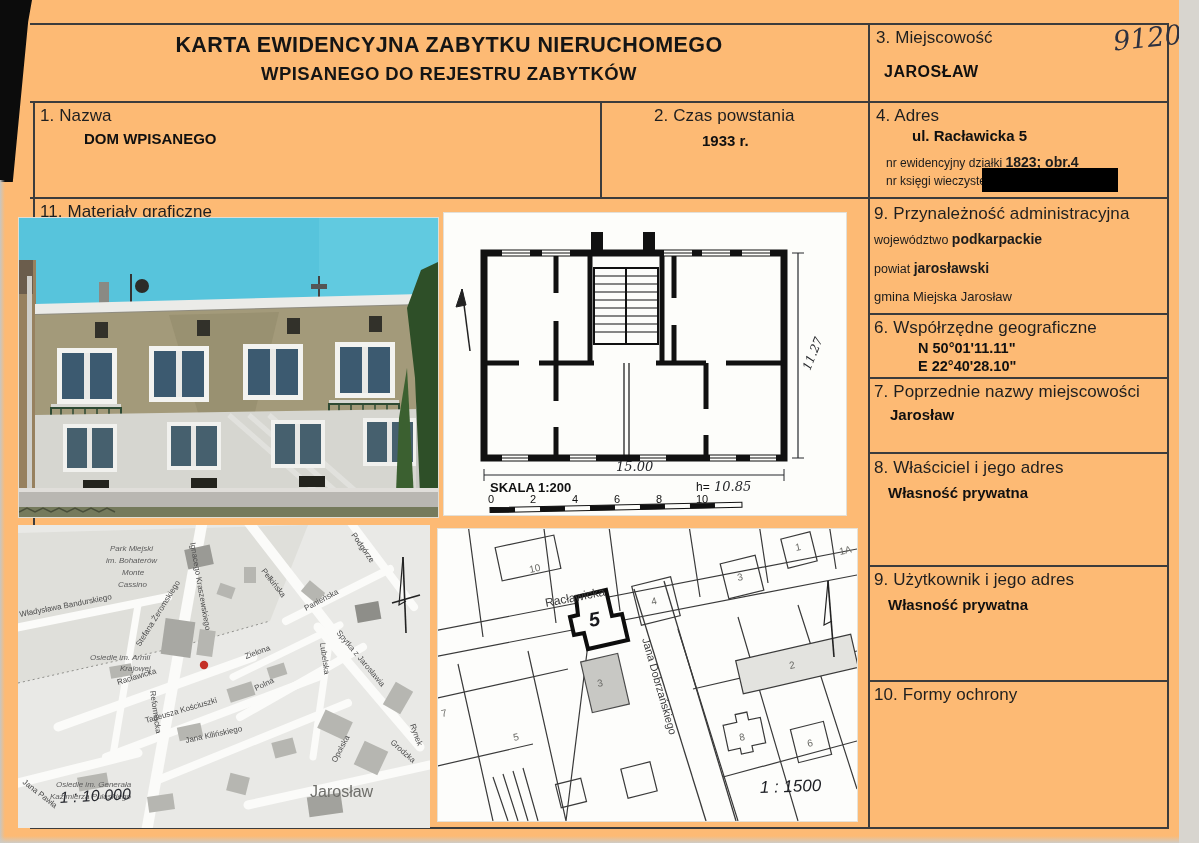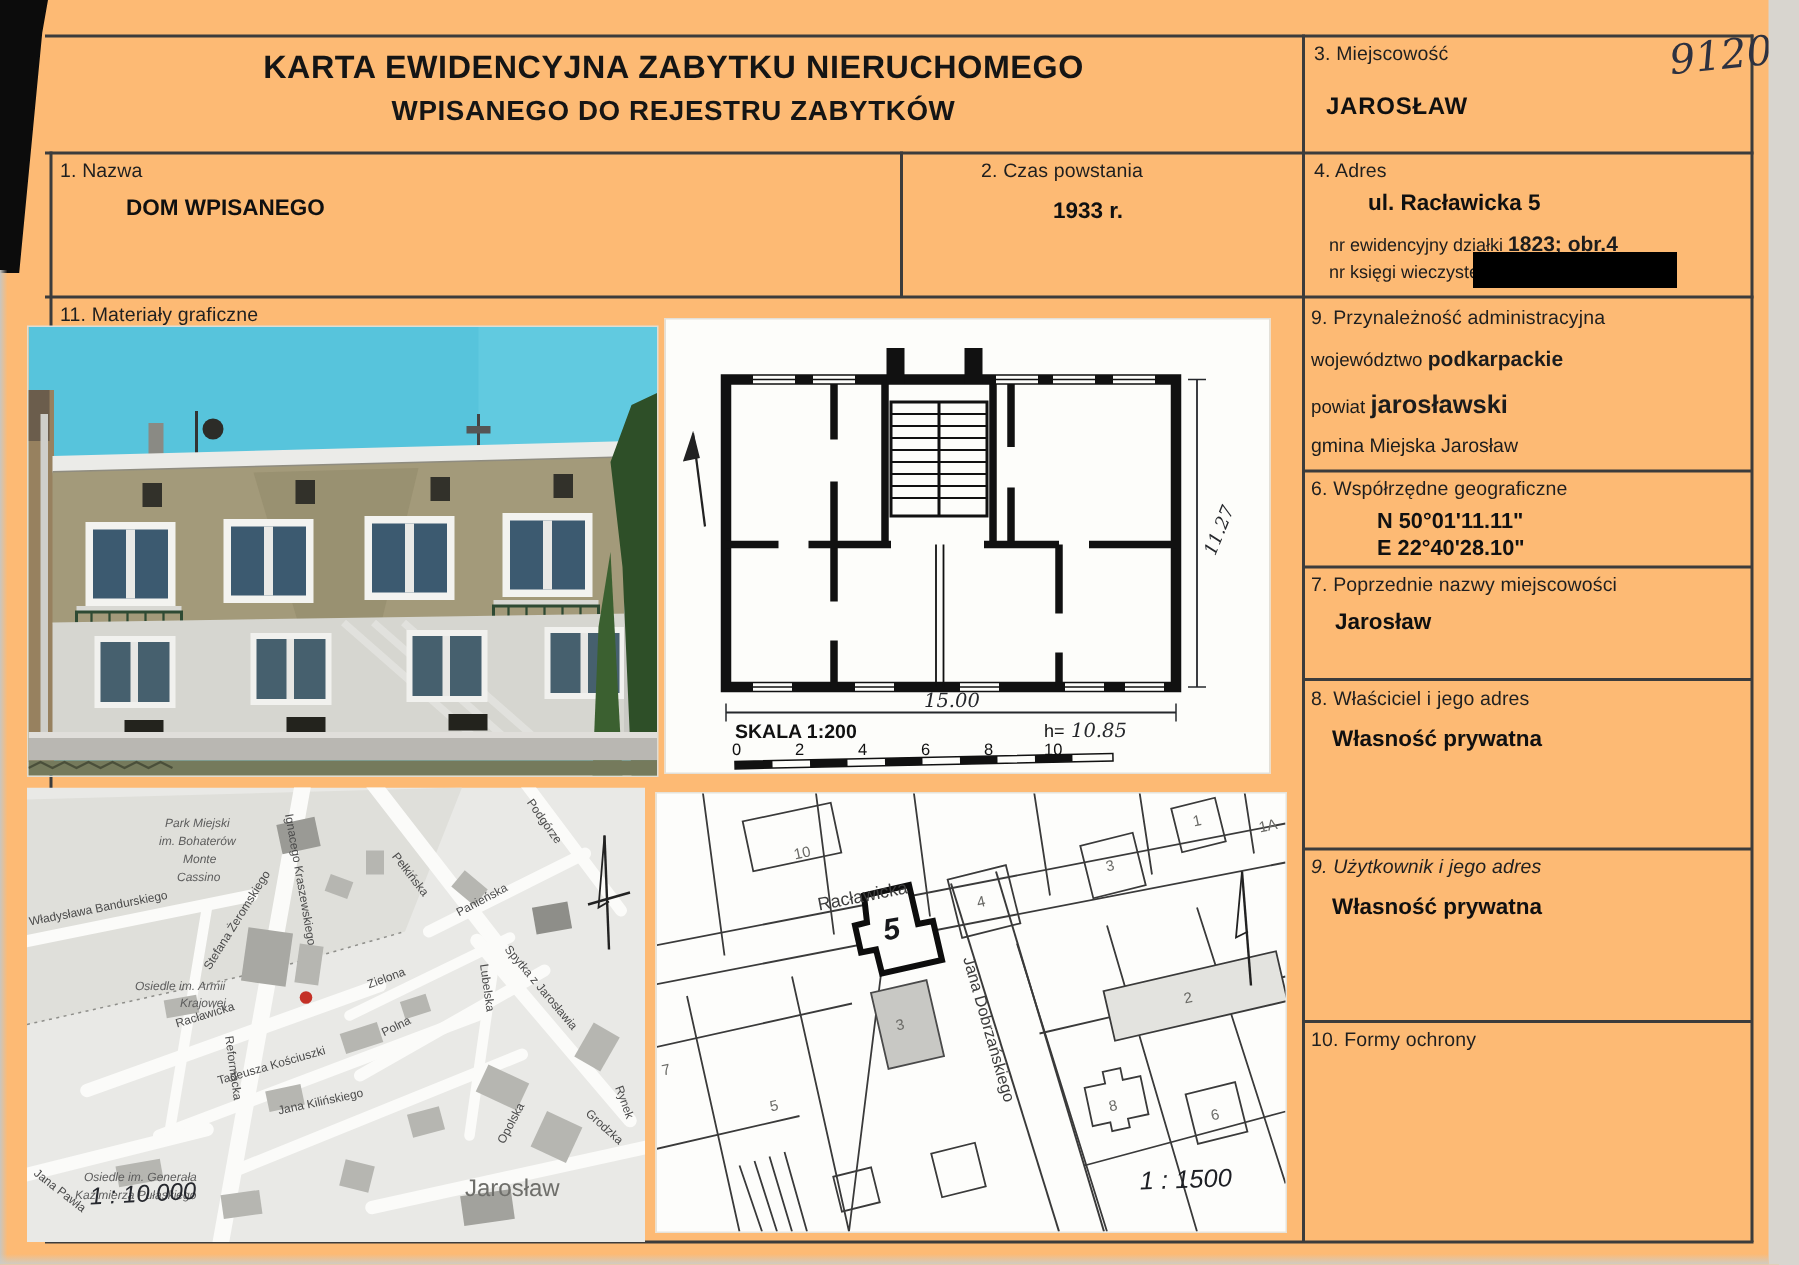--- a/index.html
+++ b/index.html
@@ -1,20 +1,20 @@
 <!DOCTYPE html>
 <html><head>
 <meta charset="utf-8">
 <style>
   html,body{margin:0;padding:0;background:#d8d5cf;}
   .page{position:relative;width:1179px;height:843px;background:#fdba74;overflow:hidden;
         font-family:"Liberation Sans",sans-serif;color:#1c1c1c;}
   .abs{position:absolute;}
   .hline,.vline{position:absolute;background:#3c3c3c;}
-  .lbl{position:absolute;font-size:13px;color:#1f1f1f;letter-spacing:.1px;}
+  .lbl{position:absolute;font-size:17px;color:#1f1f1f;letter-spacing:.1px;}
   .val{position:absolute;font-weight:bold;font-size:15px;color:#101010;}
   .hand{font-family:"DejaVu Serif",serif;font-style:italic;color:#2d3140;}
   .title1{position:absolute;left:30px;width:838px;text-align:center;font-weight:bold;font-size:21.5px;color:#151515;letter-spacing:.4px;}
   .title2{position:absolute;left:30px;width:838px;text-align:center;font-weight:bold;font-size:18.5px;color:#151515;letter-spacing:.4px;}
   .coord{position:absolute;font-weight:bold;font-size:14.5px;color:#111;}
   svg text{font-family:"Liberation Sans",sans-serif;}
   .mapname{fill:#4b4b4b;font-size:8px;}
   .mapname2{fill:#5c5c5c;font-size:8px;font-style:italic;}
   .planhand{font-family:"DejaVu Serif",serif;font-style:italic;fill:#26282c;}
 </style>
@@ -65,35 +65,35 @@
   </div>
   <div class="abs" style="left:982px;top:168px;width:136px;height:24px;background:#000;"></div>
 
   <div class="lbl" style="left:874px;top:204px;">9. Przynależność administracyjna</div>
   <div class="abs" style="left:874px;top:231px;font-size:12.5px;">
     <span>województwo</span>
     <span style="font-weight:bold;font-size:14px;">podkarpackie</span>
   </div>
   <div class="abs" style="left:874px;top:260px;font-size:12.5px;">
     <span>powiat</span>
-    <span style="font-weight:bold;font-size:17px;">jarosławski</span>
+    <span style="font-weight:bold;font-size:14px;">jarosławski</span>
   </div>
   <div class="abs" style="left:874px;top:289px;font-size:13px;">gmina Miejska Jarosław</div>
 
   <div class="lbl" style="left:874px;top:318px;">6. Współrzędne geograficzne</div>
   <div class="coord" style="left:918px;top:340px;">N  50°01'11.11"</div>
   <div class="coord" style="left:918px;top:358px;">E  22°40'28.10"</div>
 
   <div class="lbl" style="left:874px;top:382px;">7. Poprzednie nazwy miejscowości</div>
   <div class="val" style="left:890px;top:406px;">Jarosław</div>
 
   <div class="lbl" style="left:874px;top:458px;">8. Właściciel i jego adres</div>
   <div class="val" style="left:888px;top:484px;">Własność prywatna</div>
 
-  <div class="lbl" style="left:874px;top:570px;font-style:italic;">9. Użytkownik i jego adres</div>
+  <div class="lbl" style="left:874px;top:570px;">9. Użytkownik i jego adres</div>
   <div class="val" style="left:888px;top:596px;">Własność prywatna</div>
 
   <div class="lbl" style="left:874px;top:685px;">10. Formy ochrony</div>
 
   <div class="lbl" style="left:40px;top:202px;">11. Materiały graficzne</div>
 
   <svg class="abs" style="left:18px;top:217px;border:1px solid #e0ddd4;" width="419" height="299" viewBox="0 0 419 299">
     <rect x="0" y="0" width="419" height="299" fill="#57c4dc"></rect>
     <rect x="300" y="0" width="119" height="130" fill="#6bcfe3" opacity=".5"></rect>
 

